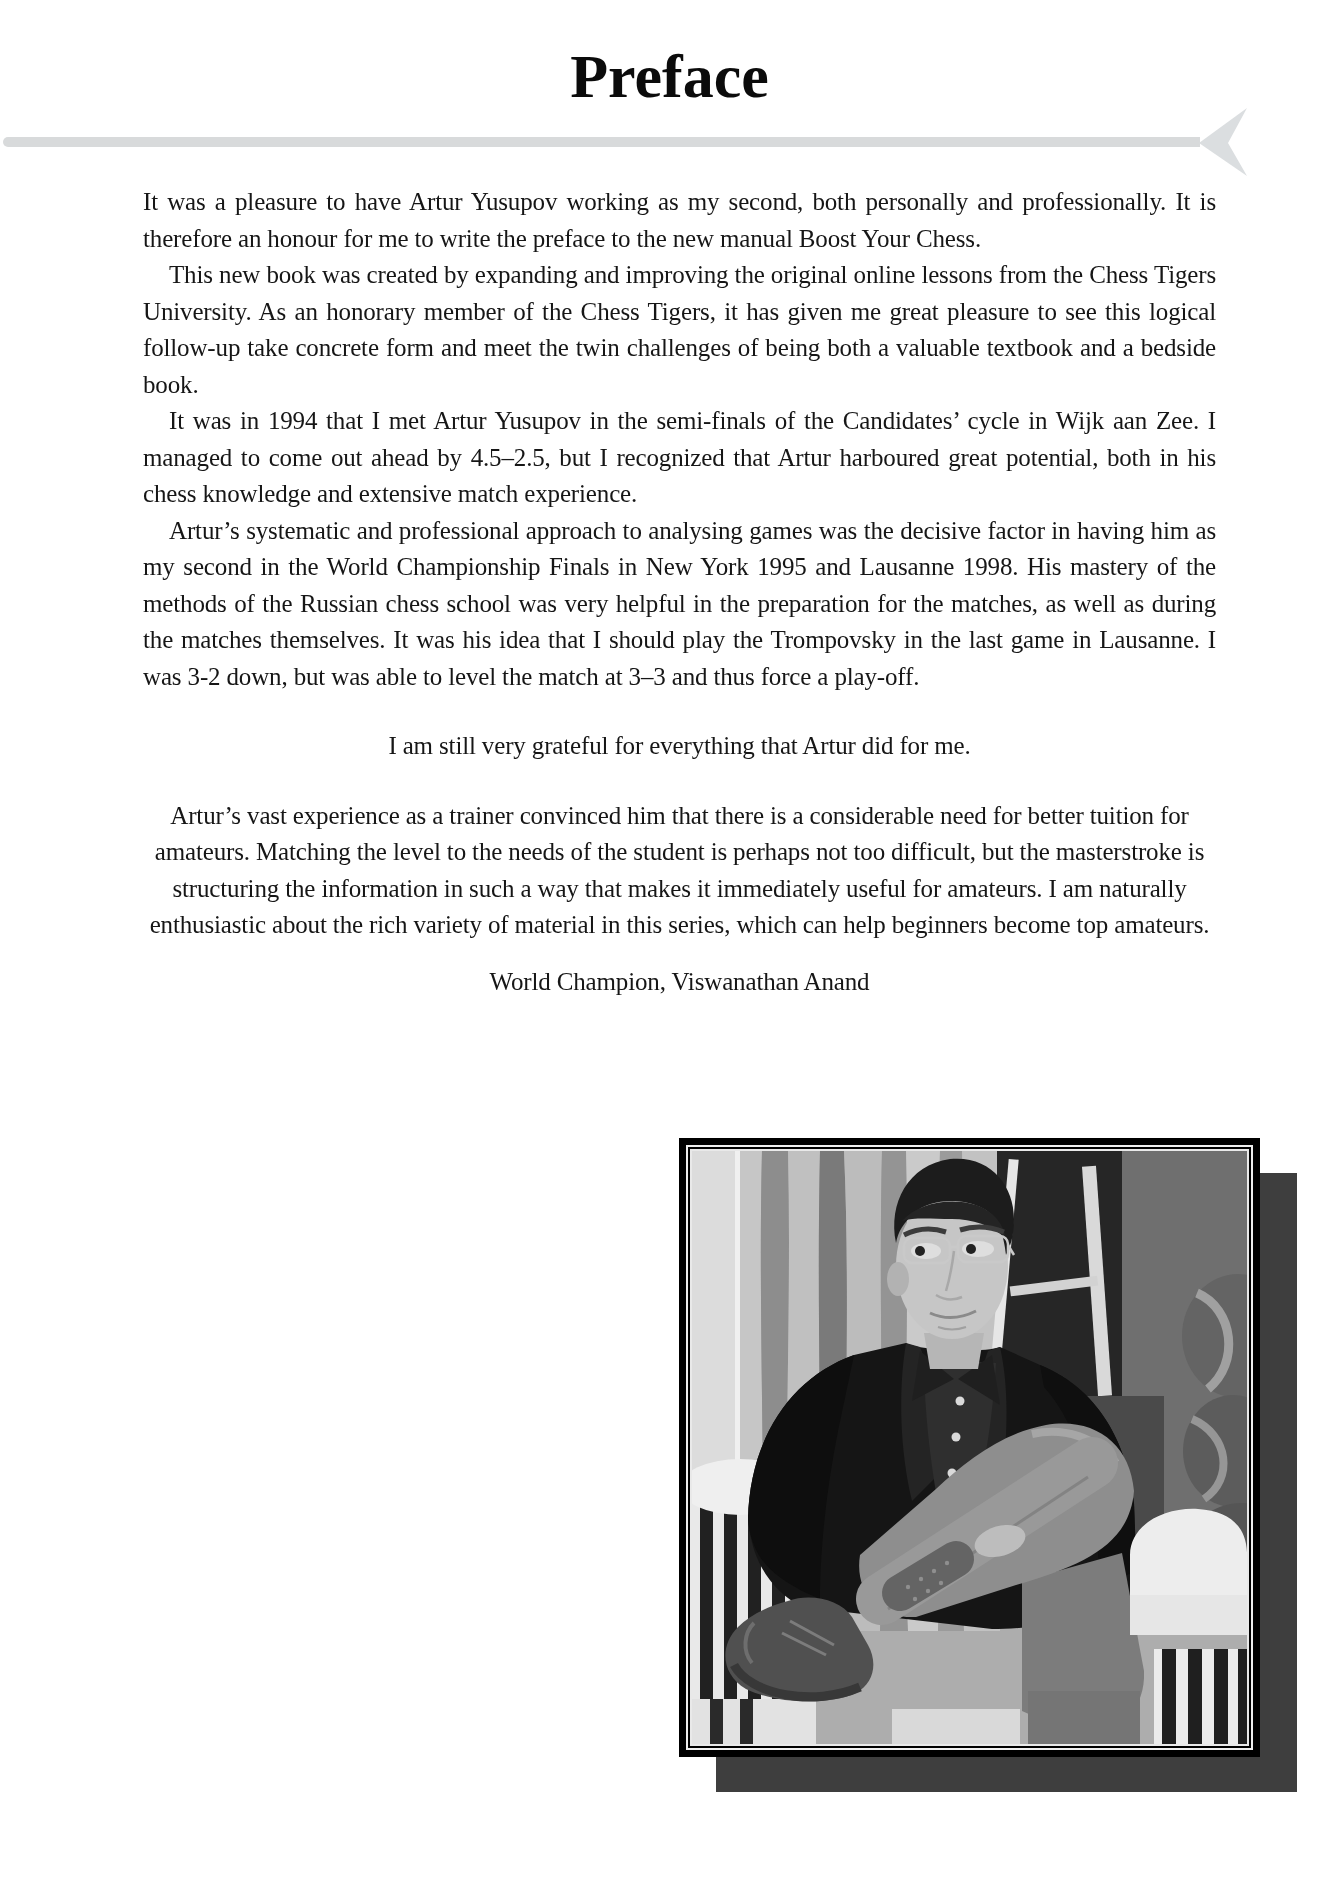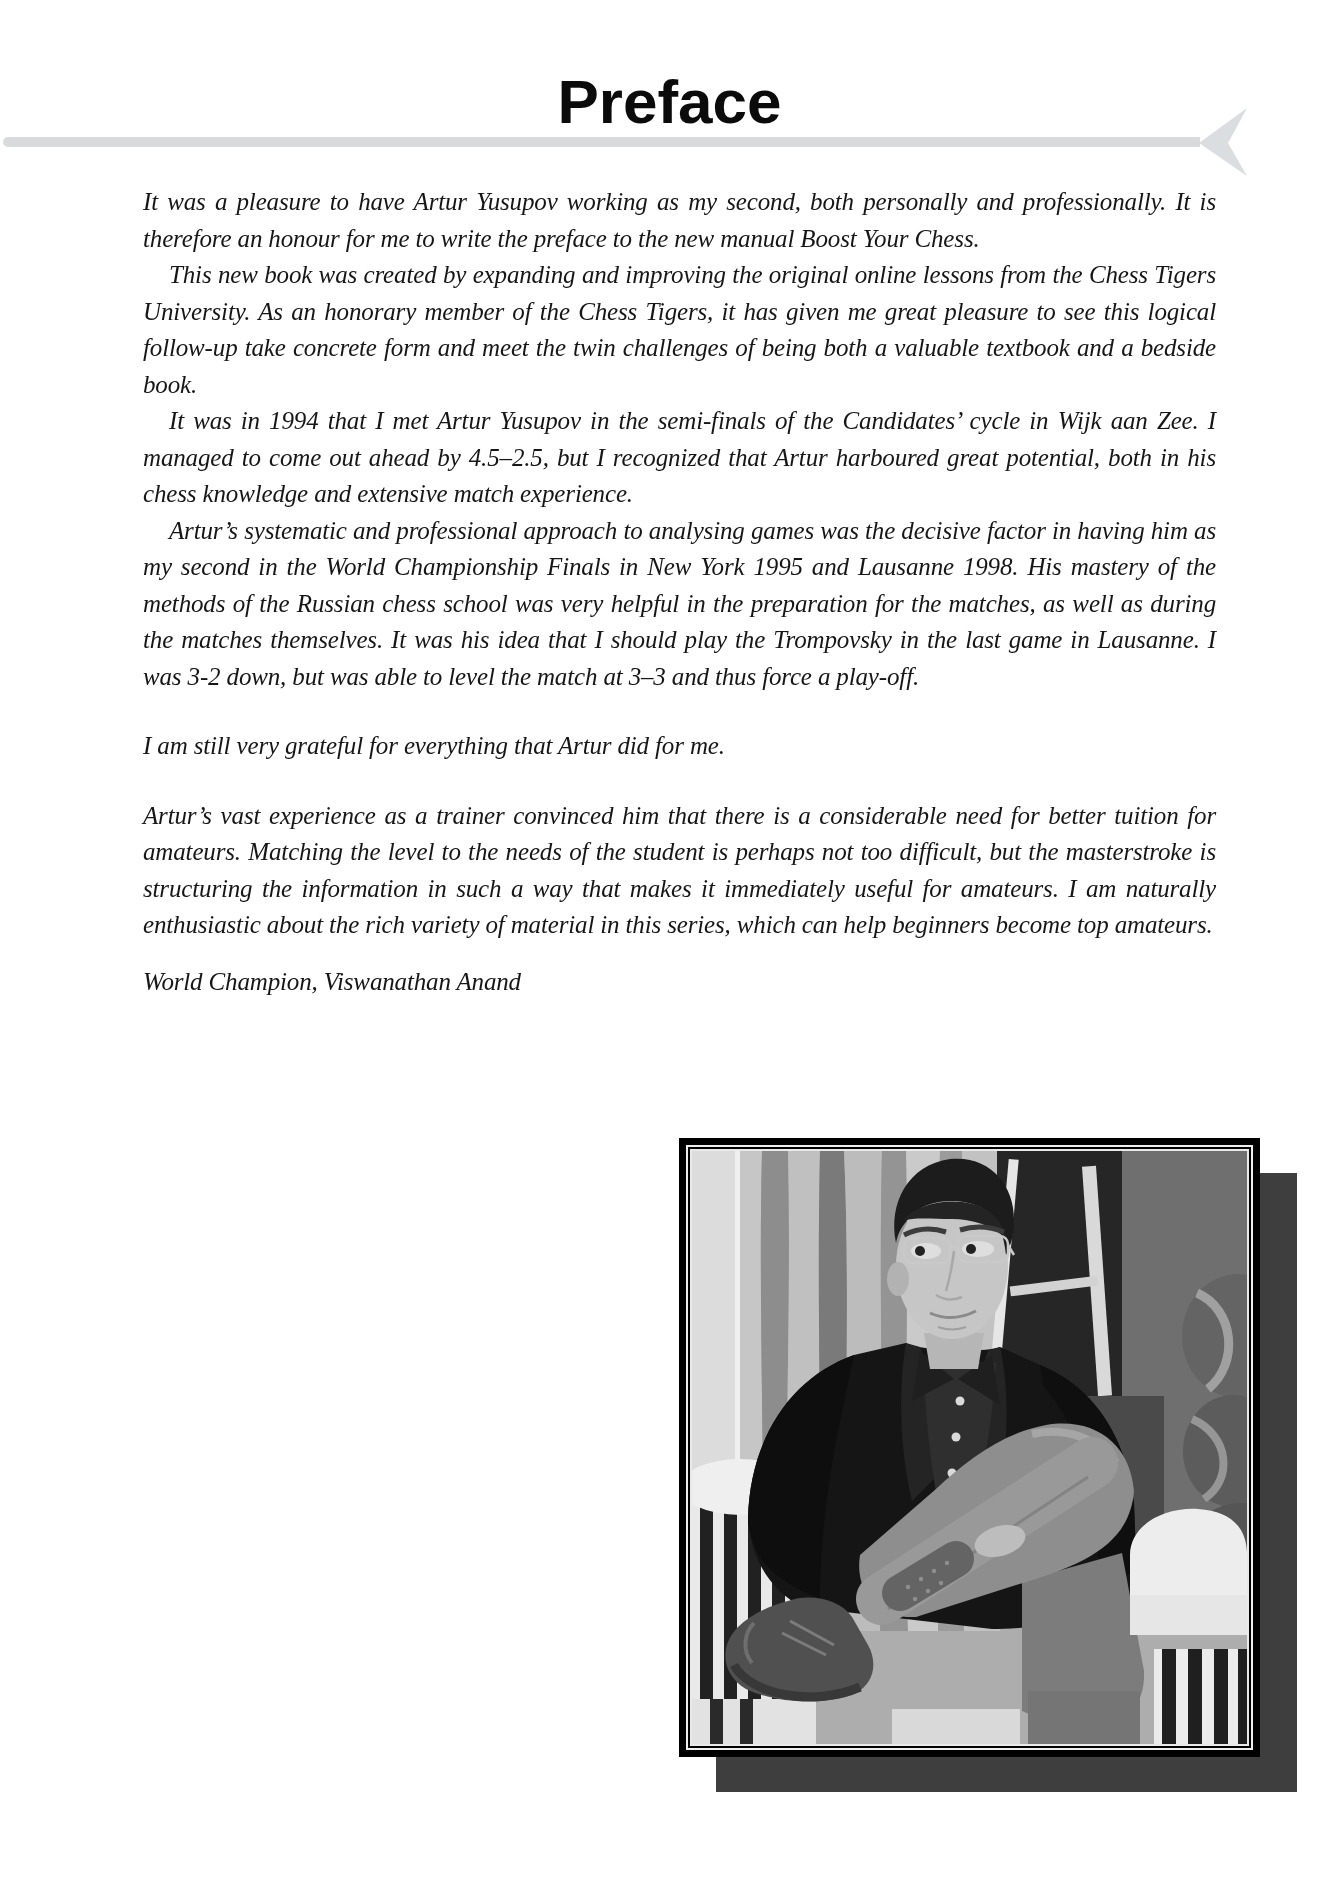--- a/index.html
+++ b/index.html
@@ -5,48 +5,47 @@
   html,body{margin:0;padding:0;background:#ffffff;}
   #page{
     position:relative;
     width:1339px;height:1890px;
     background:#ffffff;
     overflow:hidden;
     font-family:"Liberation Serif",serif;
   }
   
   #title{
-    position:absolute;top:68px;left:0;width:100%;
+    position:absolute;top:42px;left:0;width:100%;
     text-align:center;
     font-size:62px;line-height:1.1;font-weight:700;
     color:#0b0b0b;margin:0;
-    font-family:Liberation Sans, sans-serif;
+    font-family:Liberation Serif, serif;
   }
   #rule{
     position:absolute;left:3px;top:137px;
     width:1197px;height:10px;
     background:#d8dadb;
     border-radius:5px 0 0 5px;
   }
   #rule-arrow{
     position:absolute;left:1198px;top:106px;
     width:52px;height:72px;
   }
   
   #preface-text{
     position:absolute;left:143px;top:184px;width:1073px;
     font-size:25px;line-height:36.5px;
     letter-spacing:-0.15px;
     color:#161616;
     text-align:justify;
-    font-style:italic;
   }
   #preface-text p{margin:0;}
   #preface-text p.indent{text-indent:26px;}
-  #preface-text p.gap{margin-top:33px;}
+  #preface-text p.gap{margin-top:33px;text-align:center;}
   #signature{margin-top:20px !important;text-align:left;}
   
   #photo-shadow{
     position:absolute;left:716px;top:1173px;
     width:581px;height:619px;
     background:#3e3e3e;
   }
   #photo-frame{
     position:absolute;left:679px;top:1138px;
     width:581px;height:619px;

